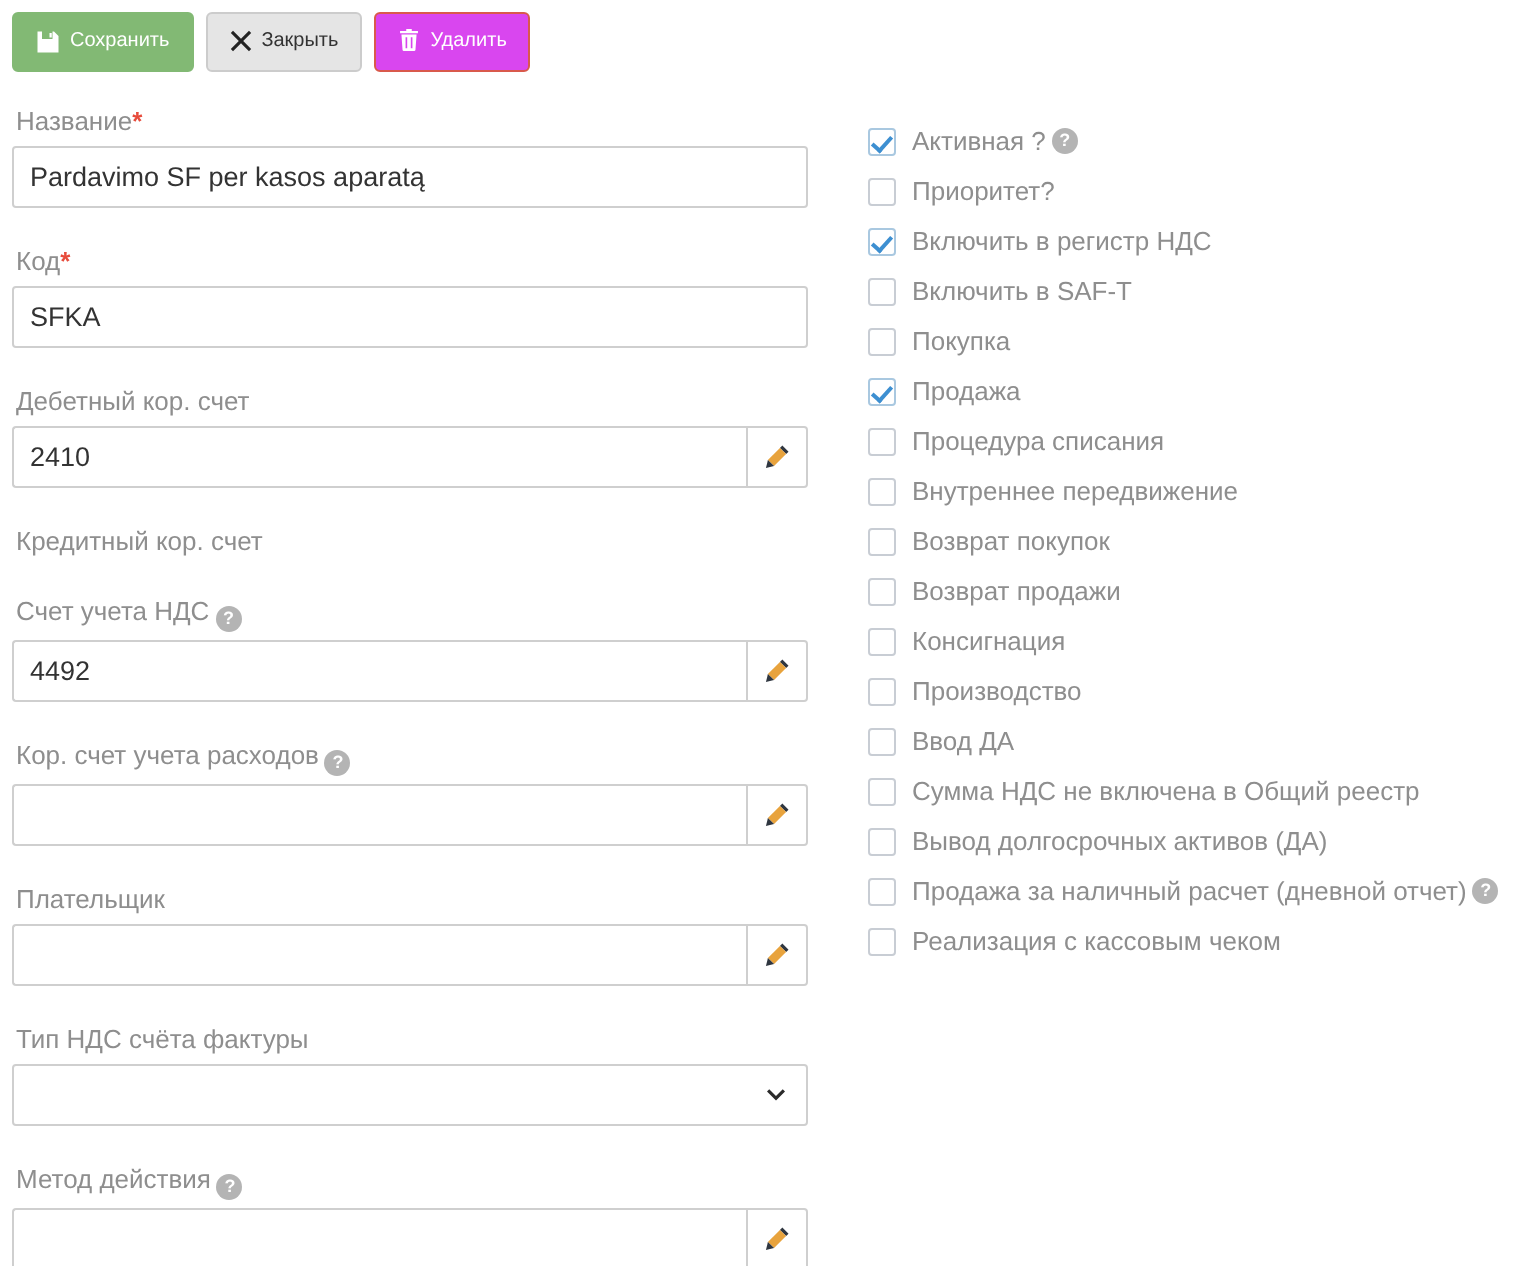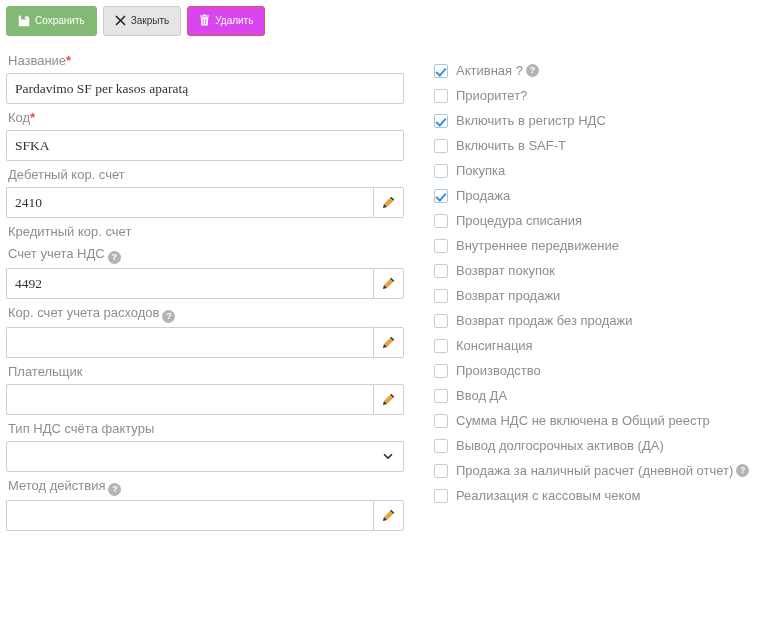--- a/index.html
+++ b/index.html
@@ -72,39 +72,39 @@
   }
   .ico-floppy svg { display:block; }
 
   
   .left-col {
     position: absolute;
     left: 6px;
     top: 52px;
     width: 400px;
   }
-  .form-group { margin-bottom: 5px; }
+  .form-group { margin-bottom: 18px; }
   .f-label {
     display: block;
     color: #8e8e8e;
     font-size: 13px;
     line-height: 17px;
     margin: 0 0 4px 2px;
     font-weight: normal;
   }
   .f-label .req { color: #e74c3c; font-weight: bold; }
 
   .f-input {
     box-sizing: border-box;
     width: 398px;
     height: 31px;
     border: 1px solid #cfcfcf;
     background: #ffffff;
     color: #333333;
-    font-family: Liberation Serif, serif;
+    font-family: Liberation Sans, sans-serif;
     font-size: 13.5px;
     padding: 13px 8px;
     border-radius: 2px;
     outline: none;
   }
   .f-input::placeholder { color: #bbbbbb; }
 
   .input-group {
     display: flex;
     width: 398px;
@@ -371,24 +371,20 @@
     <div class="chk-row">
       <span class="chk-box"></span>
       <span class="chk-label">Возврат покупок</span>
     </div>
     <div class="chk-row">
       <span class="chk-box"></span>
       <span class="chk-label">Возврат продажи</span>
     </div>
     <div class="chk-row">
       <span class="chk-box"></span>
-      <span class="chk-label">Возврат продаж без продажи</span>
-    </div>
-    <div class="chk-row">
-      <span class="chk-box"></span>
       <span class="chk-label">Консигнация</span>
     </div>
     <div class="chk-row">
       <span class="chk-box"></span>
       <span class="chk-label">Производство</span>
     </div>
     <div class="chk-row">
       <span class="chk-box"></span>
       <span class="chk-label">Ввод ДА</span>
     </div>

